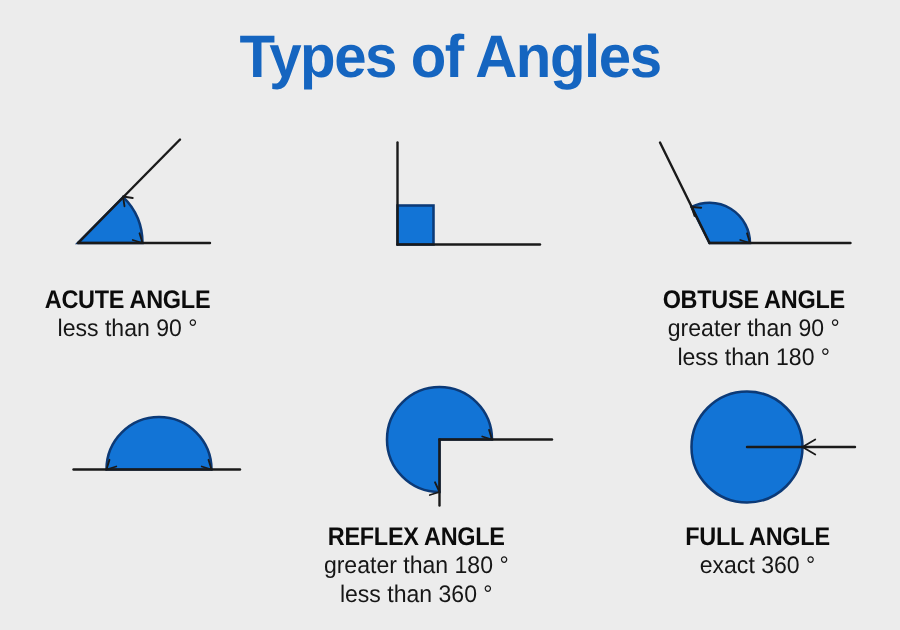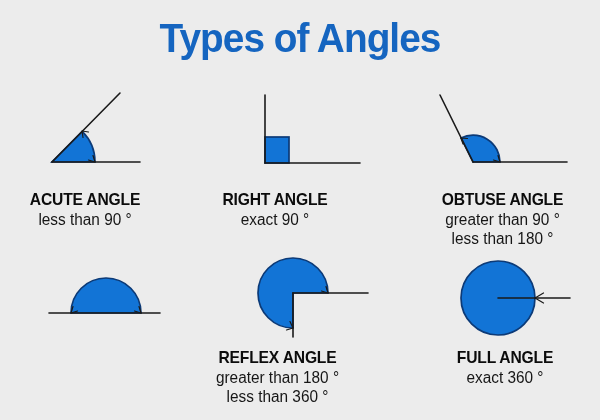--- a/index.html
+++ b/index.html
@@ -84,25 +84,20 @@
     <path class="ray" d="M43,40 H115"></path>
     <path class="ah" d="M80,40 l8.5,-5 M80,40 l8.5,5"></path>
   </svg>
 
   <div class="label" style="left:5px; top:189px; width:160px;">
     <div class="h">ACUTE ANGLE</div>
     <div class="d">less than 90 °</div>
 
   </div>
 
-  <div class="label" style="left:190px; top:189px; width:170px;">
-    <div class="h">RIGHT ANGLE</div>
-    <div class="d">exact 90 °</div>
-
-  </div>
 
   <div class="label" style="left:400px; top:189px; width:205px;">
     <div class="h">OBTUSE ANGLE</div>
     <div class="d">greater than 90 °</div>
     <div class="d">less than 180 °</div>
   </div>
 
 
   <div class="label" style="left:185px; top:347px; width:185px;">
     <div class="h">REFLEX ANGLE</div>

